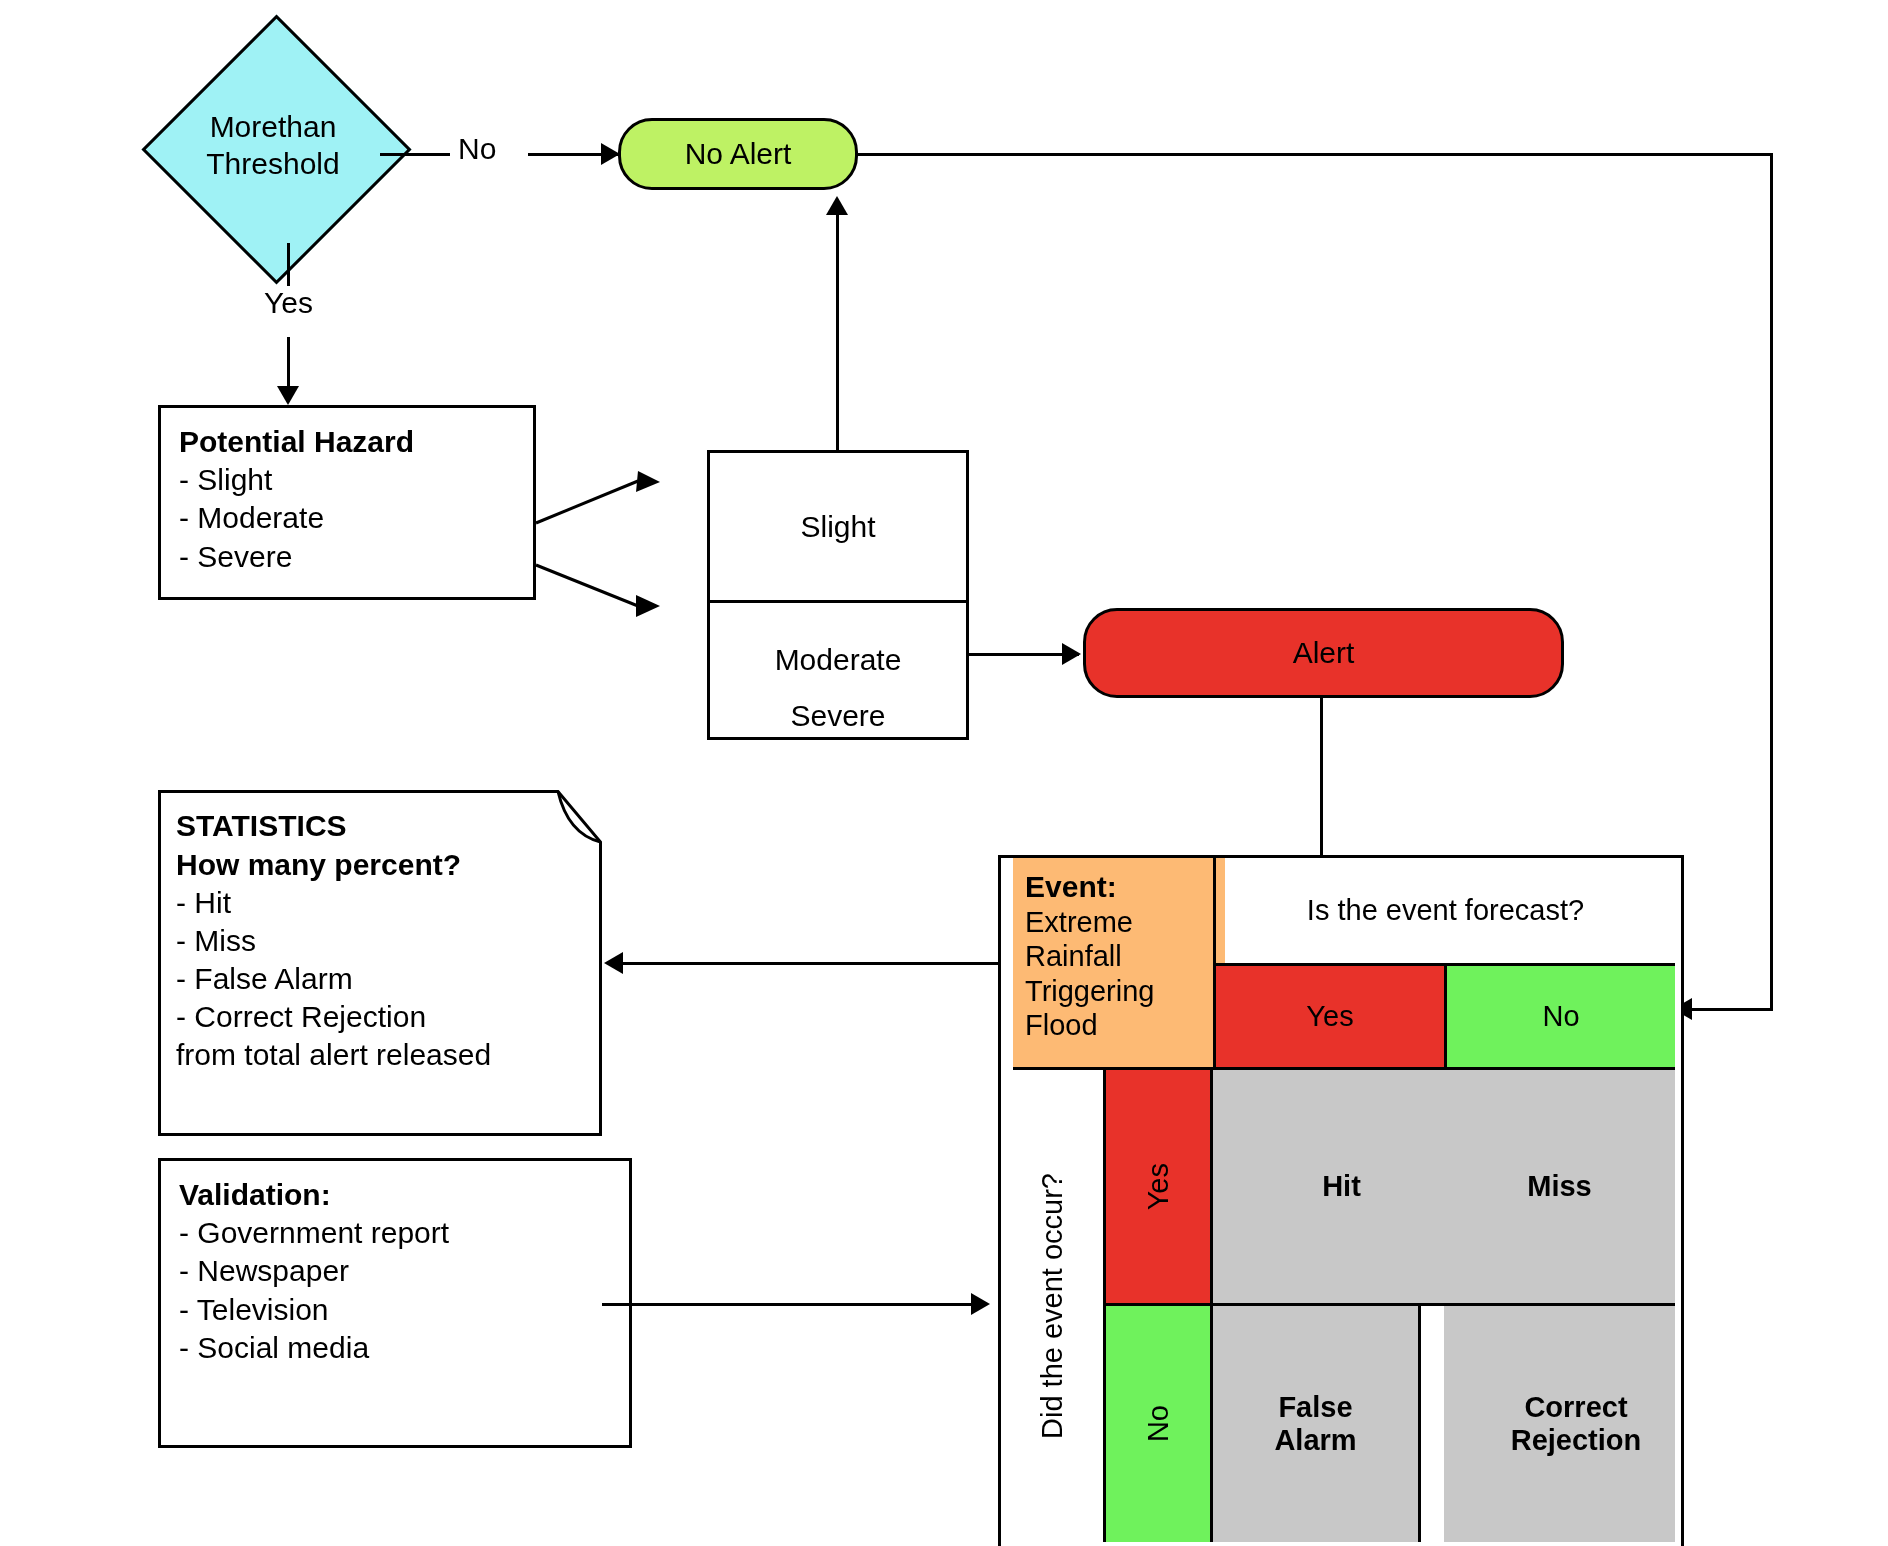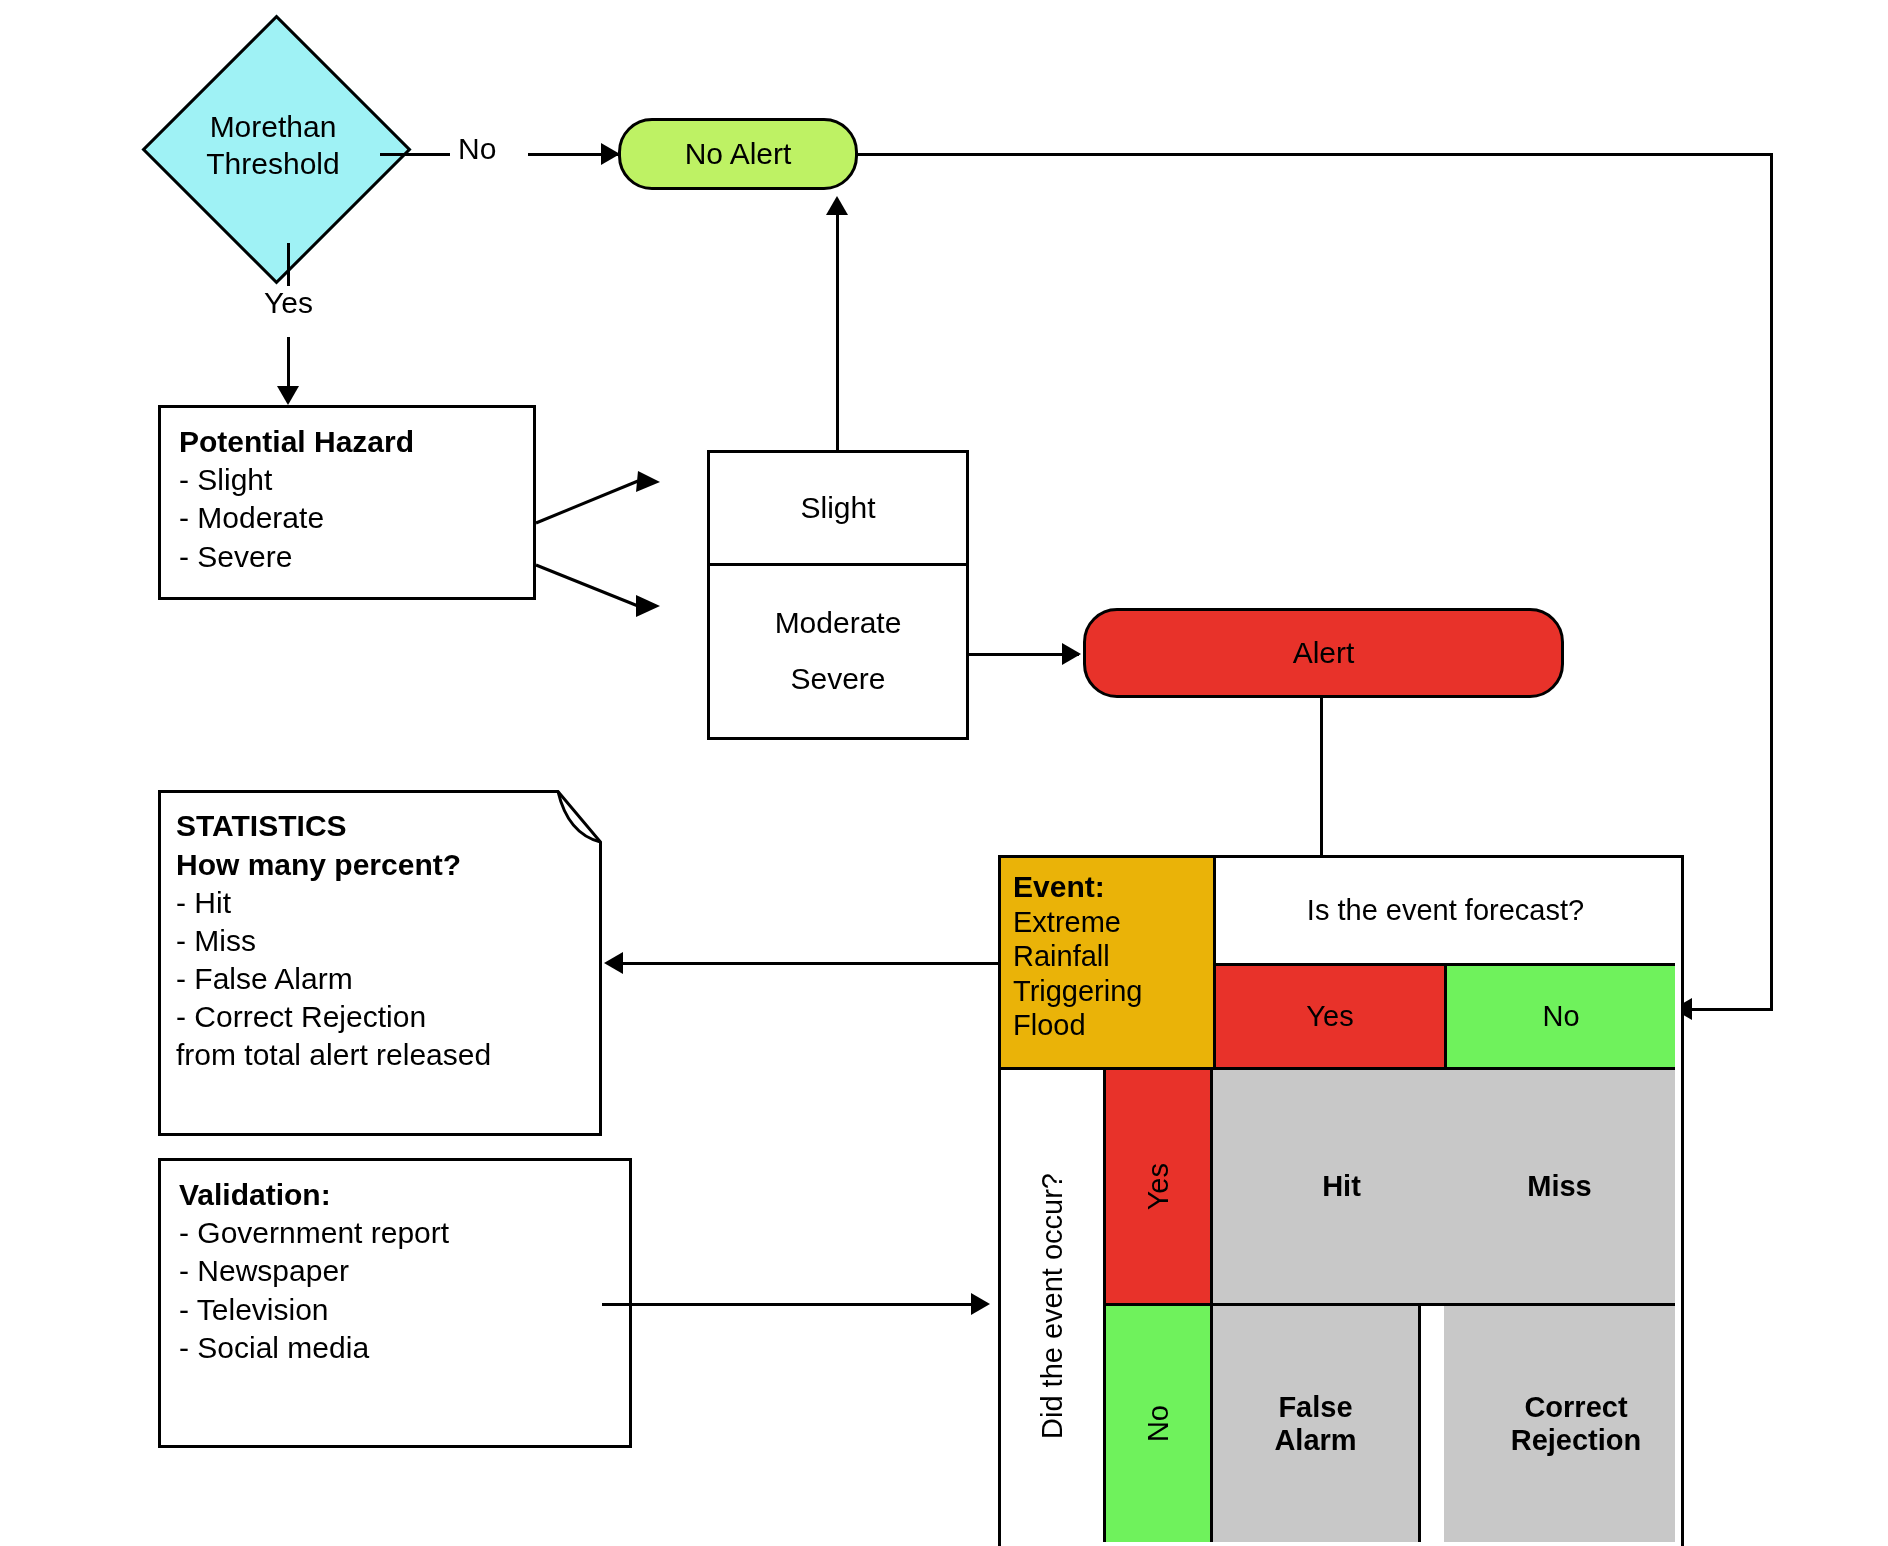--- a/index.html
+++ b/index.html
@@ -71,21 +71,21 @@
   .note .li { line-height: 1.27; white-space: nowrap; }
 
   
   .matrix { position: absolute; border: 3px solid #000; background: #fff; }
   .mcell {
     position: absolute; box-sizing: border-box;
     display: flex; align-items: center; justify-content: center;
     font-size: 29px; color: #000; text-align: center;
   }
   .mcell.bold { font-weight: bold; }
-  .mcell.yellow { background: #eab308; }
+  .mcell.yellow { background: #fdba74; margin-left: 12px; }
   .mcell.red    { background: #e8322a; }
   .mcell.green  { background: #6ff25c; }
   .mcell.gray   { background: #c8c8c8; }
   .mcell.bl { border-left: 3px solid #000; }
   .mcell.bt { border-top: 3px solid #000; }
   .mcell.br { border-right: 3px solid #000; }
   .mcell.bb { border-bottom: 3px solid #000; }
   .vert { writing-mode: vertical-rl; transform: rotate(180deg); }
   .evt { display:block; padding: 10px 0 0 12px; text-align: left; align-self: flex-start; }
   .evt .eh { font-weight: bold; font-size: 30px; line-height: 1.24; }
@@ -142,21 +142,21 @@
   </div>
 
   <svg style="position:absolute; left:530px; top:440px; width:190px; height:200px; overflow:visible;">
     <line x1="6" y1="83" x2="108" y2="41" stroke="#000" stroke-width="3"></line>
     <polygon points="108,31 130,42 106,52" fill="#000"></polygon>
     <line x1="6" y1="125" x2="108" y2="166" stroke="#000" stroke-width="3"></line>
     <polygon points="106,155 130,166 106,177" fill="#000"></polygon>
   </svg>
 
   <div class="node sev" style="left:707px; top:450px; width:262px; height:290px;">
-    <div class="cell" style="height:110px;">
+    <div class="cell" style="height:147px;">
       <span>Slight</span>
     </div>
     <div class="cell div" style="height:170px;">
       <div>Moderate</div>
       <div>Severe</div>
     </div>
   </div>
 
   <div class="ln vln" style="left:836px; top:211px; height:240px;"></div>
   <div class="arrow ar-u" style="left:826px; top:196px;"></div>

